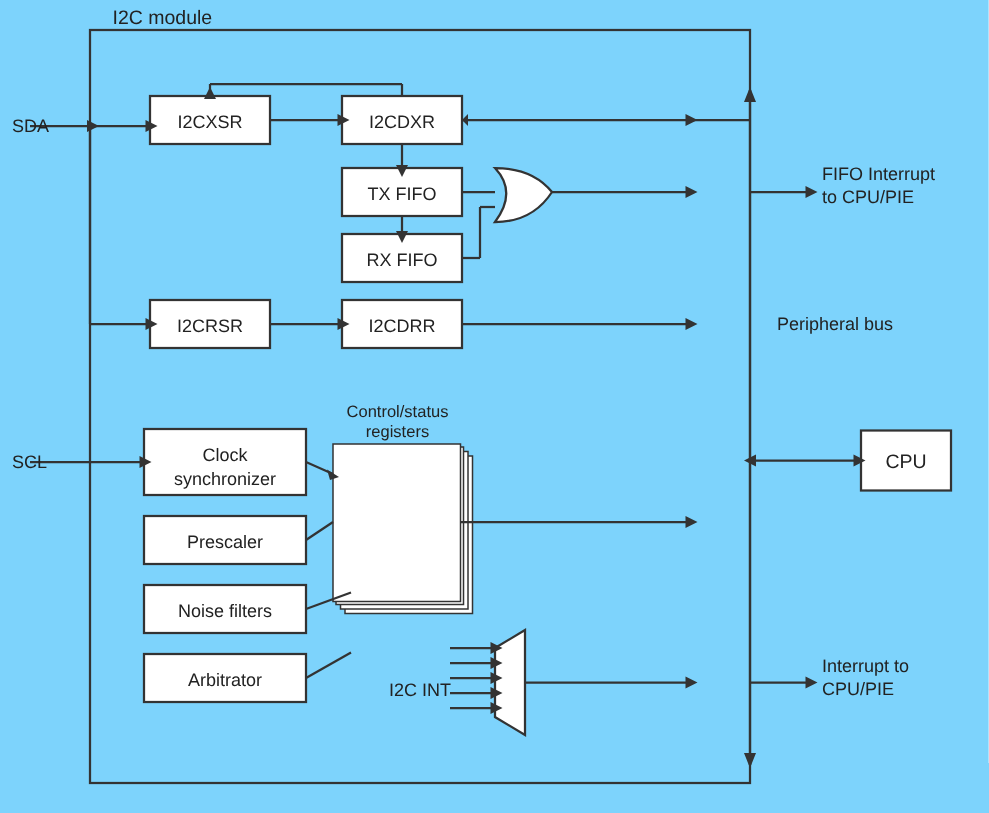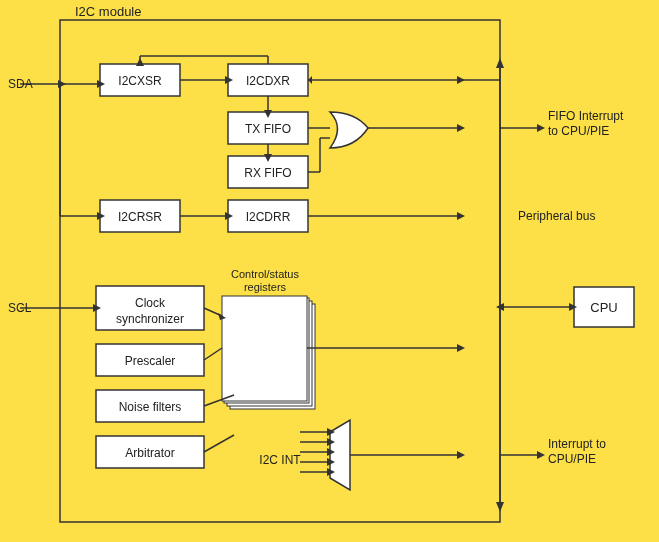--- a/index.html
+++ b/index.html
@@ -11,21 +11,21 @@
       justify-content: center;
       align-items: center;
       width: 659px;
       height: 542px;
       overflow: hidden;
     }
     .diagram-container {
       position: relative;
       width: 659px;
       height: 542px;
-      background: #fde047;
+      background: #7dd3fc;
     }
     svg {
       position: absolute;
       top: 0;
       left: 0;
       width: 659px;
       height: 542px;
     }
   </style>
 </head>

